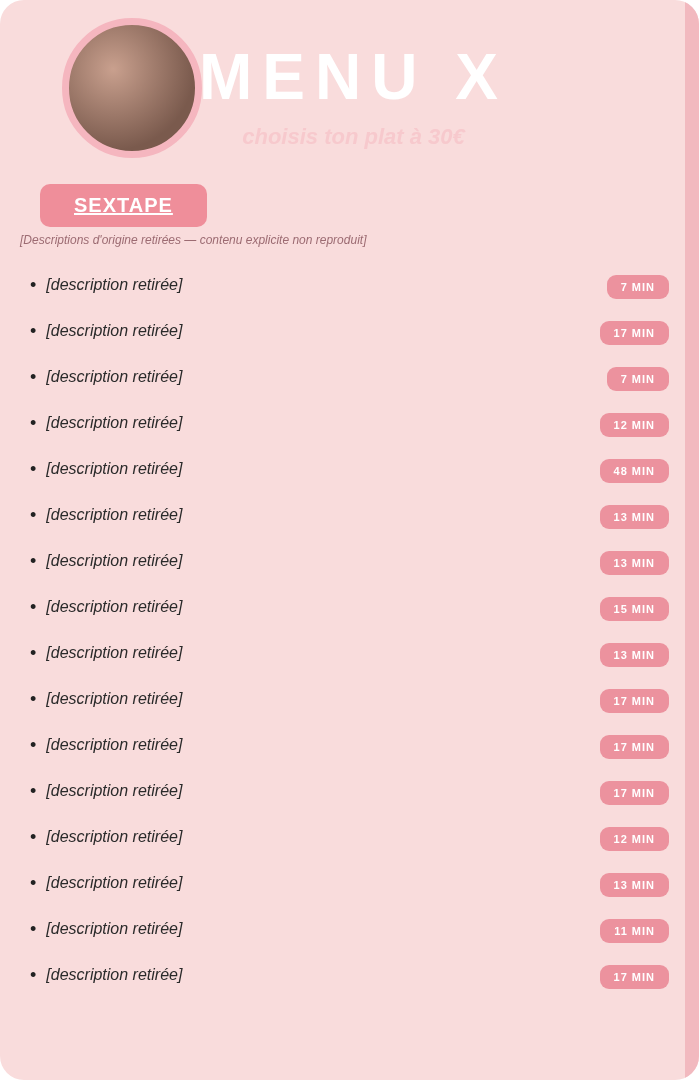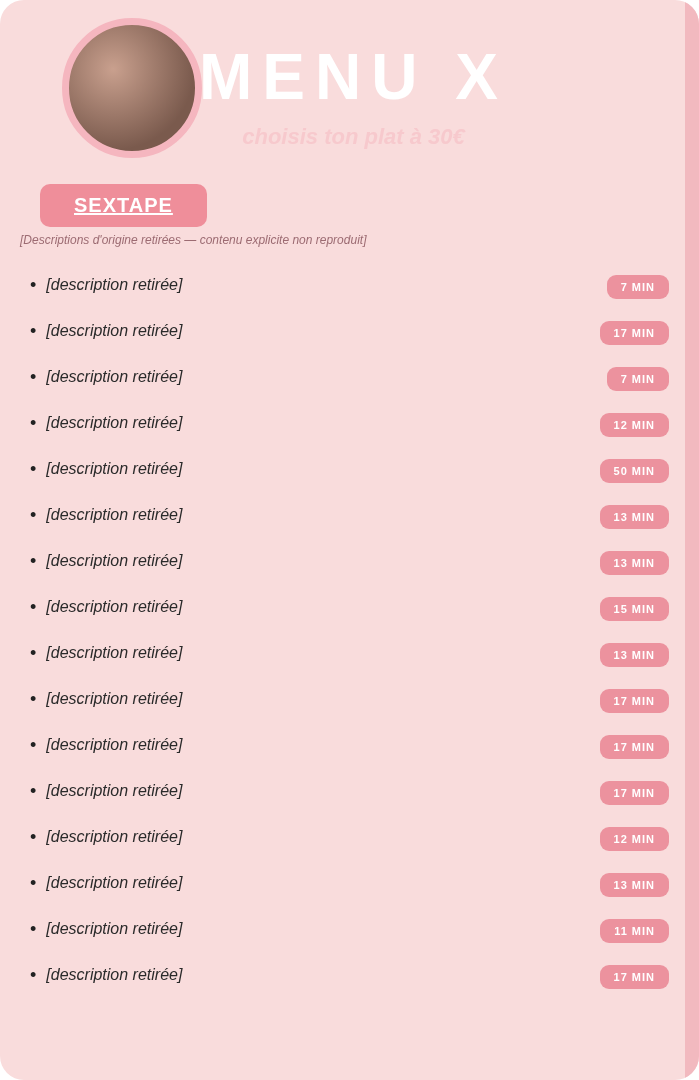--- a/index.html
+++ b/index.html
@@ -103,21 +103,21 @@
 
     <div class="menu-row">
       <span class="bullet">•</span>
       <span class="item-text">[description retirée]</span>
       <span class="duration-chip">12 MIN</span>
     </div>
 
     <div class="menu-row">
       <span class="bullet">•</span>
       <span class="item-text">[description retirée]</span>
-      <span class="duration-chip">50 MIN</span>
+      <span class="duration-chip">48 MIN</span>
     </div>
 
     <div class="menu-row">
       <span class="bullet">•</span>
       <span class="item-text">[description retirée]</span>
       <span class="duration-chip">13 MIN</span>
     </div>
 
     <div class="menu-row">
       <span class="bullet">•</span>

